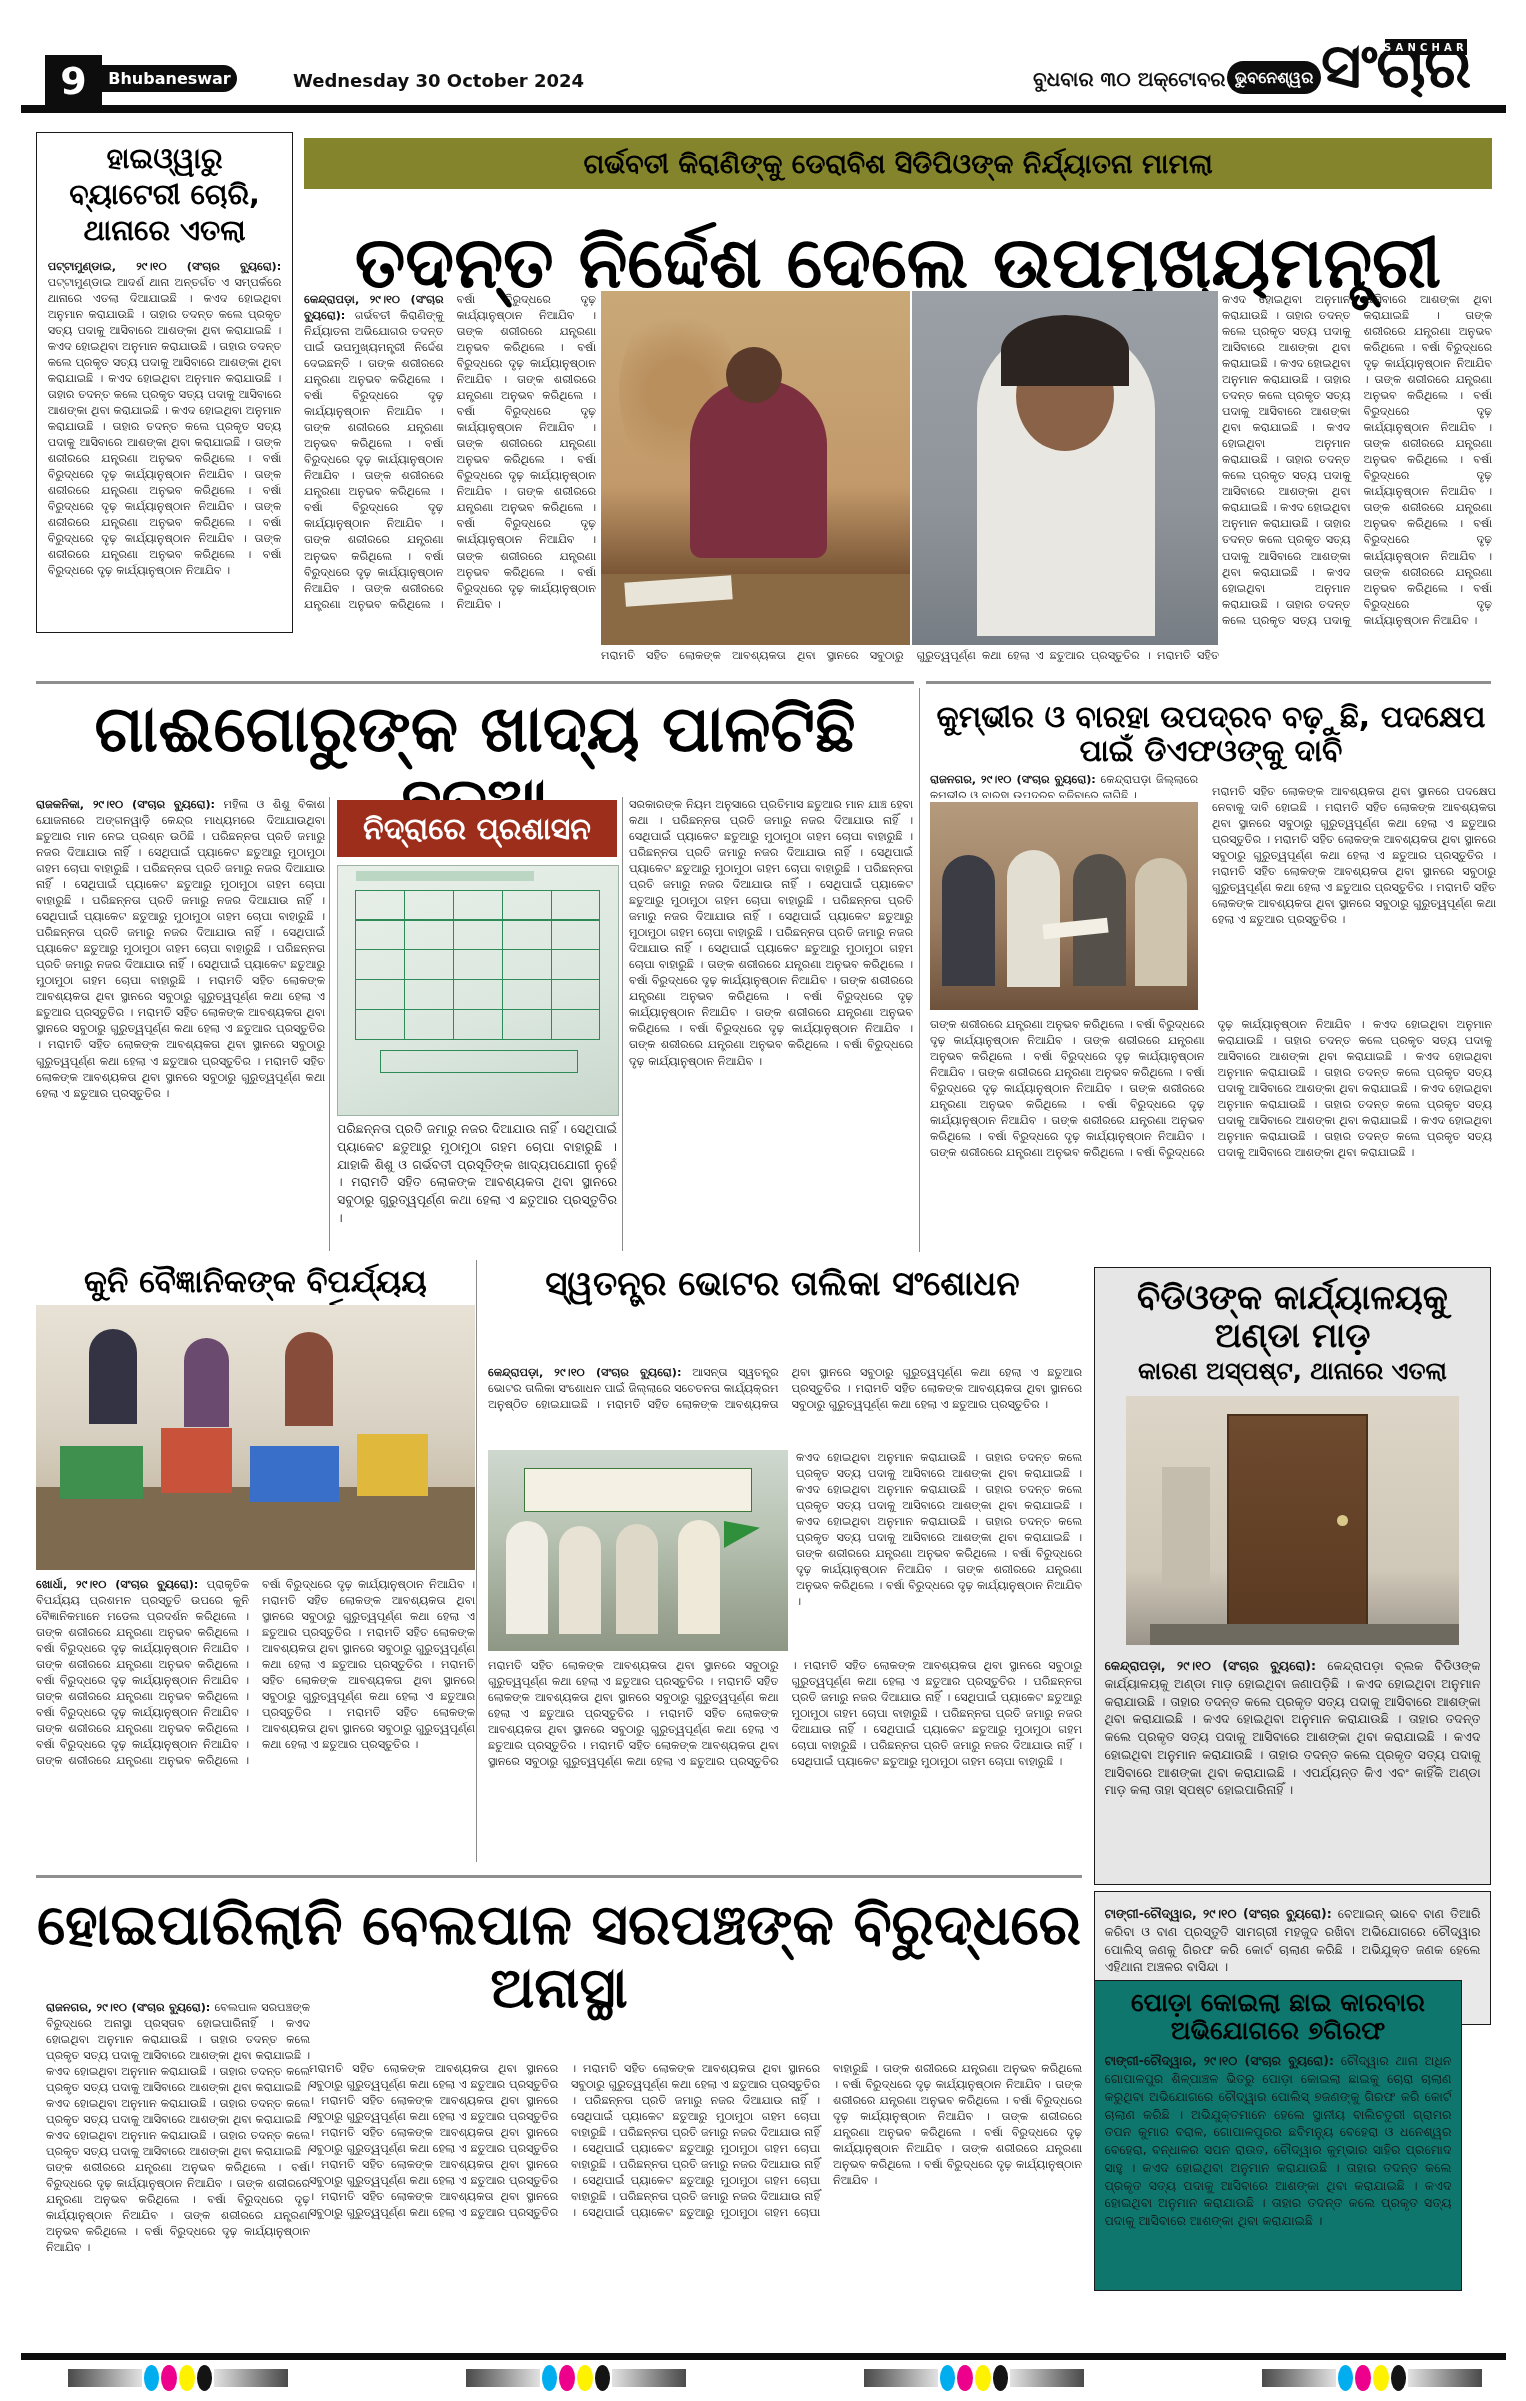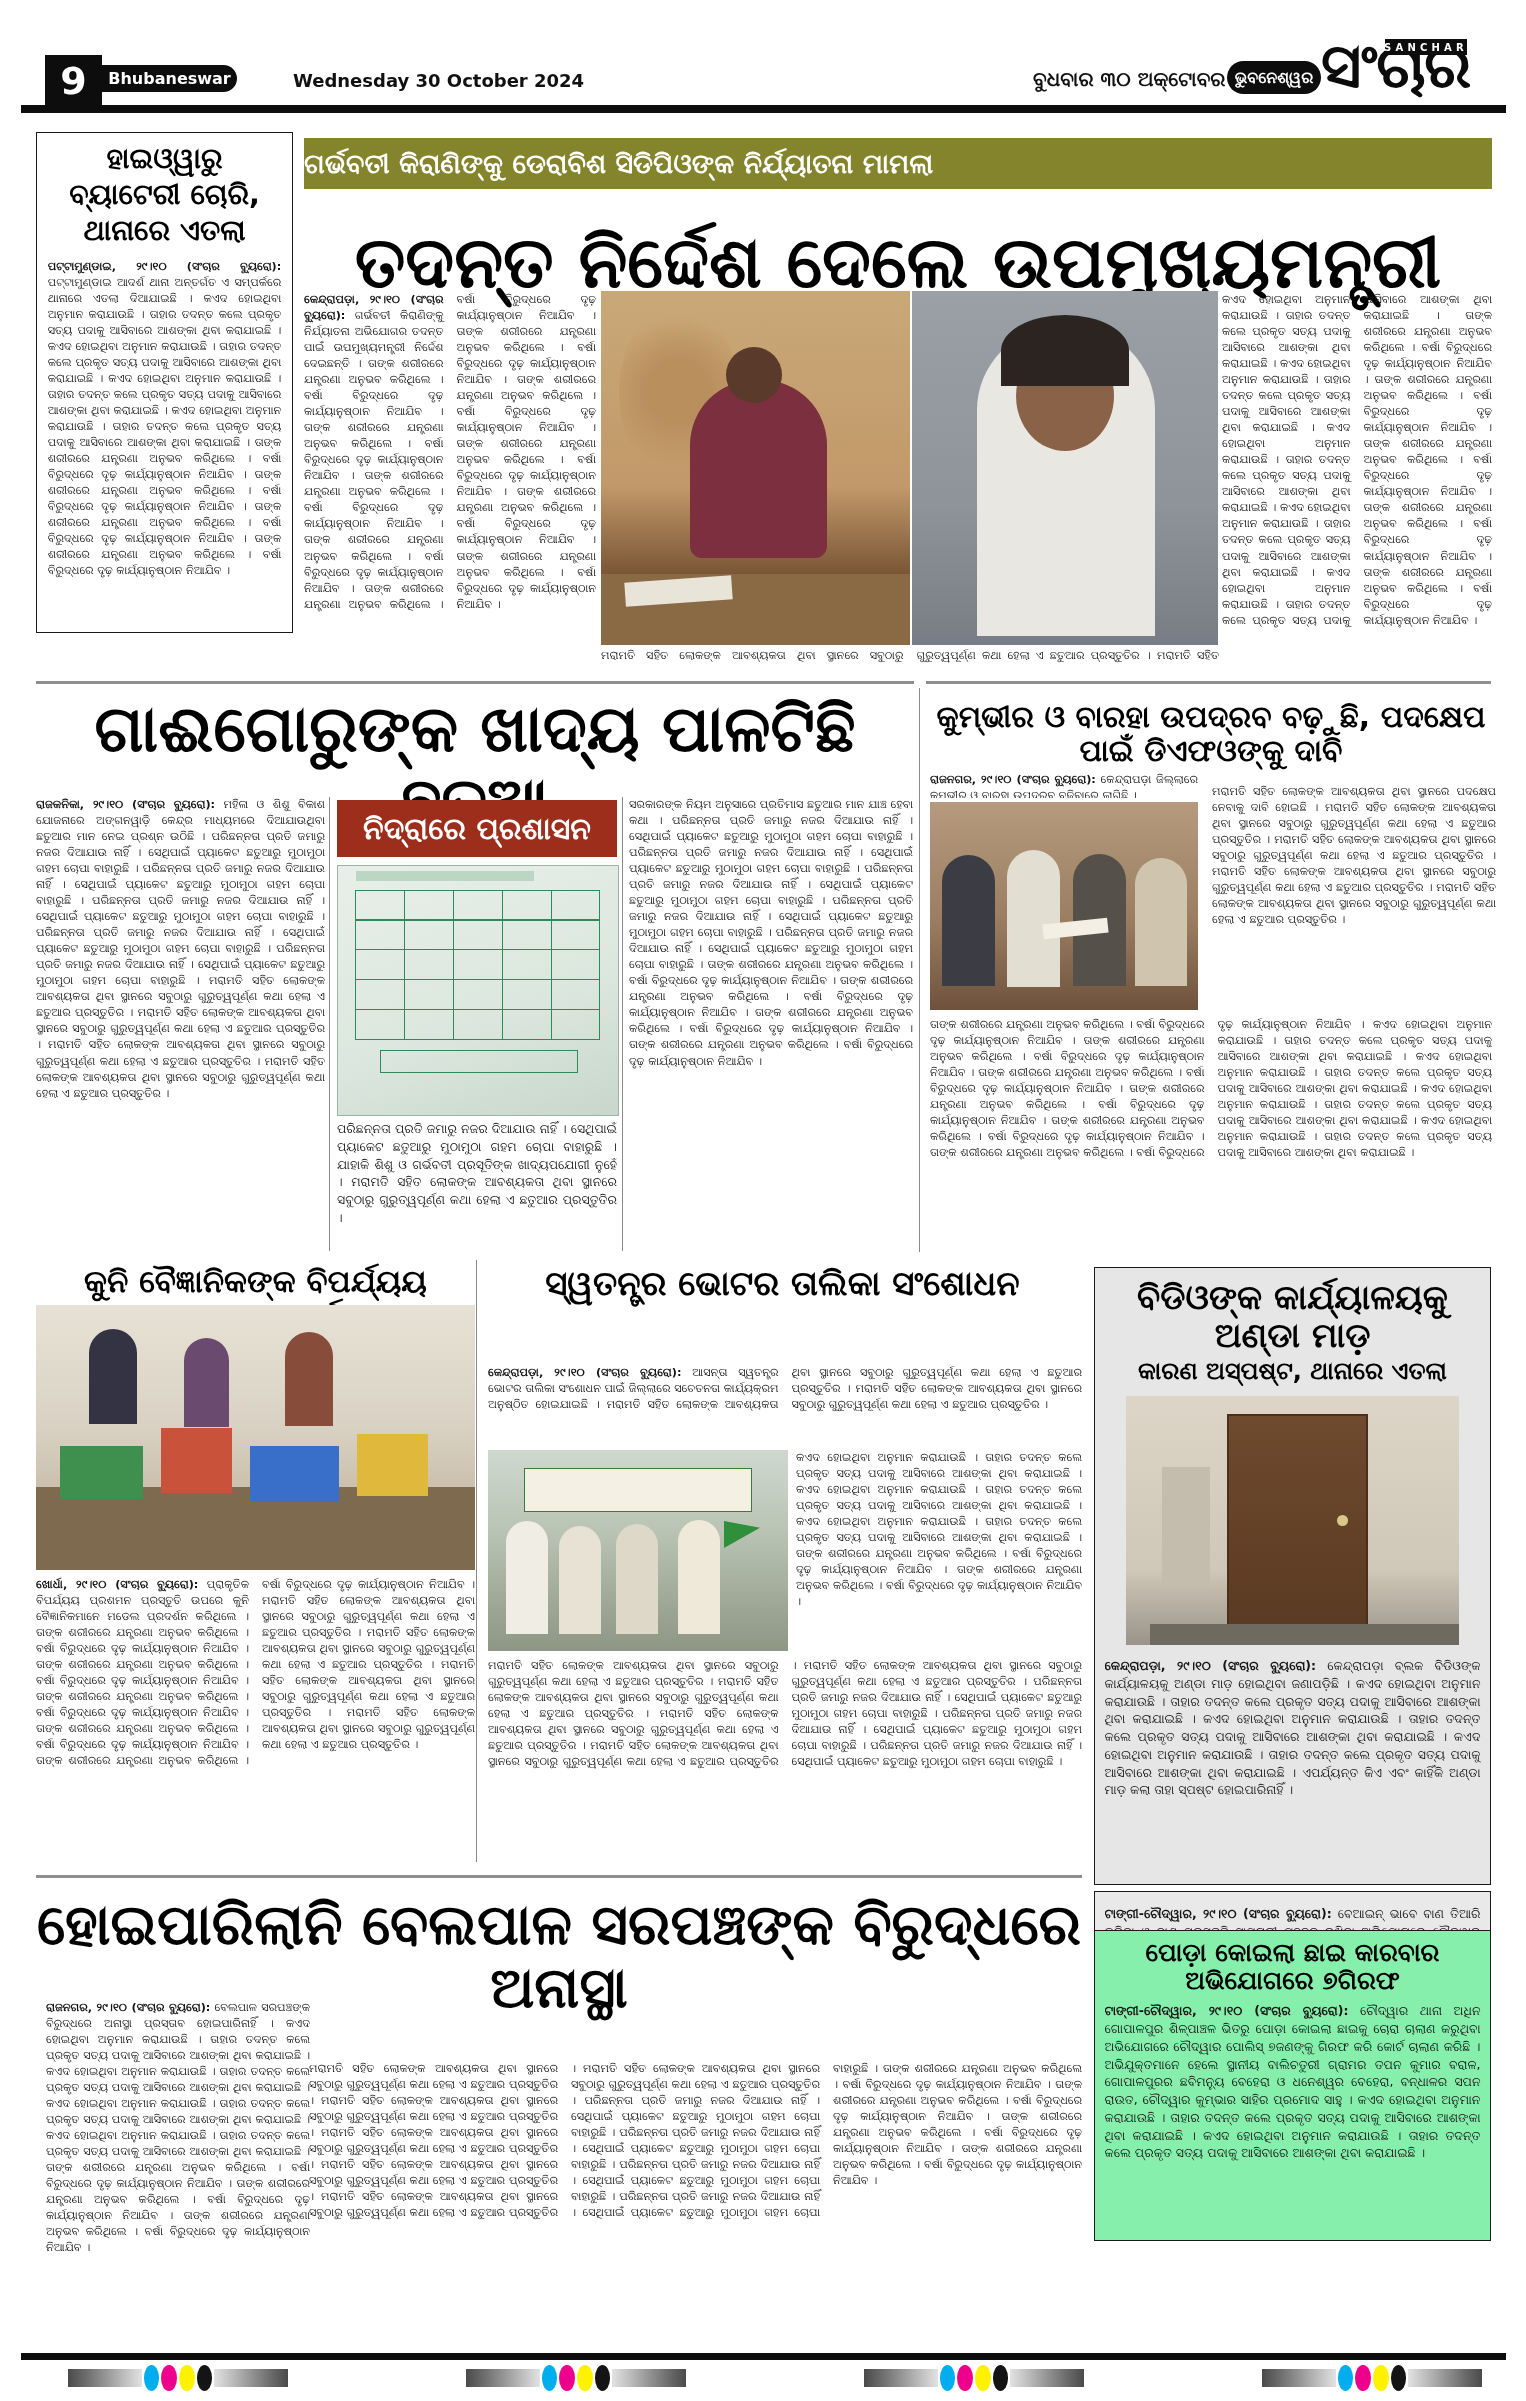--- a/index.html
+++ b/index.html
@@ -9,21 +9,21 @@
   .hl{font-weight:bold;color:#000;text-align:center;line-height:1.12;}
   .body{font-size:11.3px;line-height:1.42;text-align:justify;color:#141414;overflow:hidden;}
   .dl{font-weight:bold;}
   .cols2{column-count:2;column-gap:13px;}
   .cols3{column-count:3;column-gap:13px;}
   .vline{width:1.2px;background:#8a8a8a;}
   .hrule{height:3px;background:#8f8f8f;}
   .blackrule{background:#0d0d0d;}
   .pill{background:#0d0d0d;color:#fff;font-weight:bold;display:flex;align-items:center;justify-content:center;}
   .photo{overflow:hidden;}
-  .kicker{background:#84842D;color:#ffffff;font-weight:bold;display:flex;align-items:center;}
+  .kicker{background:#84842D;color:#000000;font-weight:bold;display:flex;align-items:center;justify-content:center;}
   .alertbox{background:#9E2E1C;color:#fff;font-weight:bold;display:flex;align-items:center;justify-content:center;}
   .bluebar{background:#1878BC;color:#fff;font-weight:bold;display:flex;align-items:center;justify-content:center;}
   .panel{background:#E6E6E6;border:1.2px solid #1a1a1a;}
   .mast{font-weight:900;color:#0b0b0b;letter-spacing:-1.2px;}
   .sanchar-en{background:#0d0d0d;color:#fff;display:flex;align-items:center;justify-content:center;
               font-size:10px;letter-spacing:4.2px;font-weight:bold;}
   .strip{display:flex;align-items:center;}
   .strip .grad{flex:1;height:18px;background:linear-gradient(90deg,#4a4a4a,#6e6e6e,#949494,#bcbcbc,#e2e2e2);}
   .strip .gradr{flex:1;height:18px;background:linear-gradient(270deg,#4a4a4a,#6e6e6e,#949494,#bcbcbc,#e2e2e2);}
   .dot{width:15.4px;height:26px;border-radius:50%;margin:0 1.2px;}
@@ -232,21 +232,21 @@
     <span> ପରିଛନ୍ନତା ପ୍ରତି ଜମାରୁ ନଜର ଦିଆଯାଉ ନାହିଁ । ସେଥିପାଇଁ ପ୍ୟାକେଟ ଛତୁଆରୁ ମୁଠାମୁଠା ଗହମ ଚୋପା ବାହାରୁଛି । ପରିଛନ୍ନତା ପ୍ରତି ଜମାରୁ ନଜର ଦିଆଯାଉ ନାହିଁ । ସେଥିପାଇଁ ପ୍ୟାକେଟ ଛତୁଆରୁ ମୁଠାମୁଠା ଗହମ ଚୋପା ବାହାରୁଛି । ପରିଛନ୍ନତା ପ୍ରତି ଜମାରୁ ନଜର ଦିଆଯାଉ ନାହିଁ । ସେଥିପାଇଁ ପ୍ୟାକେଟ ଛତୁଆରୁ ମୁଠାମୁଠା ଗହମ ଚୋପା ବାହାରୁଛି । ପରିଛନ୍ନତା ପ୍ରତି ଜମାରୁ ନଜର ଦିଆଯାଉ ନାହିଁ । ସେଥିପାଇଁ ପ୍ୟାକେଟ ଛତୁଆରୁ ମୁଠାମୁଠା ଗହମ ଚୋପା ବାହାରୁଛି । </span>
     <span> ତାଙ୍କ ଶରୀରରେ ଯନ୍ତ୍ରଣା ଅନୁଭବ କରିଥିଲେ । ବର୍ଷା ବିରୁଦ୍ଧରେ ଦୃଢ଼ କାର୍ଯ୍ୟାନୁଷ୍ଠାନ ନିଆଯିବ । ତାଙ୍କ ଶରୀରରେ ଯନ୍ତ୍ରଣା ଅନୁଭବ କରିଥିଲେ । ବର୍ଷା ବିରୁଦ୍ଧରେ ଦୃଢ଼ କାର୍ଯ୍ୟାନୁଷ୍ଠାନ ନିଆଯିବ । ତାଙ୍କ ଶରୀରରେ ଯନ୍ତ୍ରଣା ଅନୁଭବ କରିଥିଲେ । ବର୍ଷା ବିରୁଦ୍ଧରେ ଦୃଢ଼ କାର୍ଯ୍ୟାନୁଷ୍ଠାନ ନିଆଯିବ । ତାଙ୍କ ଶରୀରରେ ଯନ୍ତ୍ରଣା ଅନୁଭବ କରିଥିଲେ । ବର୍ଷା ବିରୁଦ୍ଧରେ ଦୃଢ଼ କାର୍ଯ୍ୟାନୁଷ୍ଠାନ ନିଆଯିବ । </span>
   </p>
 
   <div class="abs panel" style="left:1094px;top:1891px;width:397px;height:134px;box-sizing:border-box;padding:7.1px 9.5px;background:#E9E9E9;">
     <p class="body" style="margin-top:6px;height:71px;font-size:12.5px;">
       <b class="dl">ଟାଙ୍ଗୀ-ଚୌଦ୍ୱାର, ୨୯।୧୦ (ସଂଚାର ବ୍ୟୁରୋ):</b>
       <span>ବେଆଇନ୍ ଭାବେ ବାଣ ତିଆରି କରିବା ଓ ବାଣ ପ୍ରସ୍ତୁତି ସାମଗ୍ରୀ ମହଜୁଦ ରଖିବା ଅଭିଯୋଗରେ ଚୌଦ୍ୱାର ପୋଲିସ୍ ଜଣକୁ ଗିରଫ କରି କୋର୍ଟ ଚାଲାଣ କରିଛି । ଅଭିଯୁକ୍ତ ଜଣକ ହେଲେ ଏହିଥାନା ଅଞ୍ଚଳର ବାସିନ୍ଦା ।</span>
     </p>
   </div>
-  <div class="abs panel" style="left:1094px;top:1930px;width:397px;height:311px;box-sizing:border-box;padding:8.3px 9.5px;background:#86efac;">
+  <div class="abs panel" style="left:1094px;top:1980px;width:368px;height:311px;box-sizing:border-box;padding:8.3px 9.5px;background:#0f766e;">
     <div class="hl" style="font-size:25px;">ପୋଡ଼ା କୋଇଲା ଛାଇ କାରବାର ଅଭିଯୋଗରେ ୭ଗିରଫ</div>
     <p class="body" style="margin-top:7.1px;height:249px;font-size:12.5px;">
       <b class="dl">ଟାଙ୍ଗୀ-ଚୌଦ୍ୱାର, ୨୯।୧୦ (ସଂଚାର ବ୍ୟୁରୋ):</b>
       <span>ଚୌଦ୍ୱାର ଥାନା ଅଧିନ ଗୋପାଳପୁର ଶିଳ୍ପାଞ୍ଚଳ ଭିତରୁ ପୋଡ଼ା କୋଇଲା ଛାଇକୁ ଚୋରା ଚାଲାଣ କରୁଥିବା ଅଭିଯୋଗରେ ଚୌଦ୍ୱାର ପୋଲିସ୍ ୭ଜଣଙ୍କୁ ଗିରଫ କରି କୋର୍ଟ ଚାଲାଣ କରିଛି । ଅଭିଯୁକ୍ତମାନେ ହେଲେ ସ୍ଥାନୀୟ ବାଲିଚତୁରୀ ଗ୍ରାମର ତପନ କୁମାର ବରାଳ, ଗୋପାଳପୁରର ଛବିମନ୍ୟୁ ବେହେରା ଓ ଧନେଶ୍ୱର ବେହେରା, ବନ୍ଧାଳର ସପନ ରାଉତ, ଚୌଦ୍ୱାର କୁମ୍ଭାର ସାହିର ପ୍ରମୋଦ ସାହୁ ।</span>
       <span> କଏଦ ହୋଇଥିବା ଅନୁମାନ କରାଯାଉଛି । ତାହାର ତଦନ୍ତ କଲେ ପ୍ରକୃତ ସତ୍ୟ ପଦାକୁ ଆସିବାରେ ଆଶଙ୍କା ଥିବା କରାଯାଇଛି । କଏଦ ହୋଇଥିବା ଅନୁମାନ କରାଯାଉଛି । ତାହାର ତଦନ୍ତ କଲେ ପ୍ରକୃତ ସତ୍ୟ ପଦାକୁ ଆସିବାରେ ଆଶଙ୍କା ଥିବା କରାଯାଇଛି । </span>
     </p>
   </div>
 
   <div class="abs blackrule" style="left:21px;top:2353px;width:1485px;height:7.1px;"></div>
 

